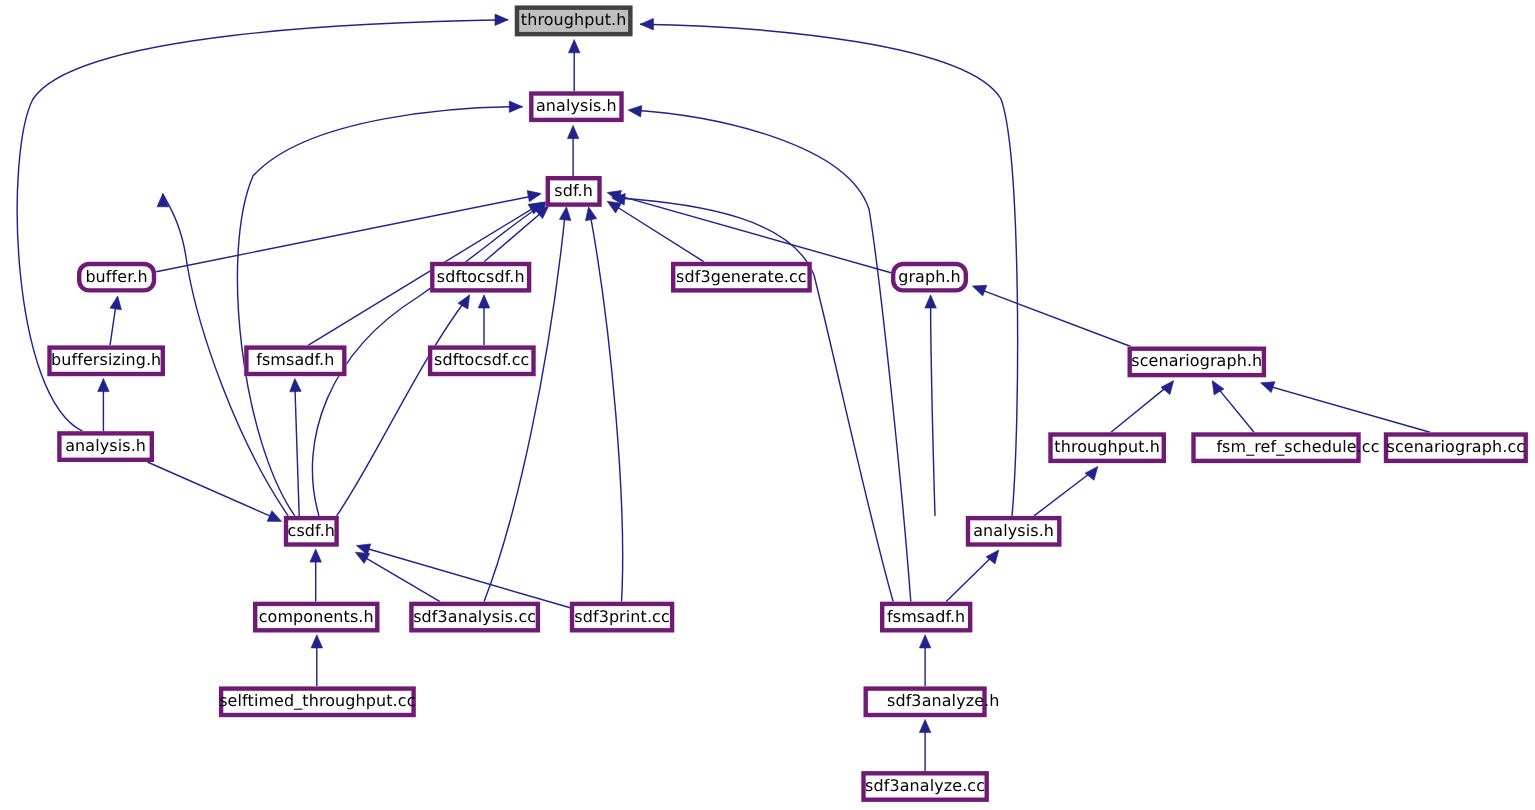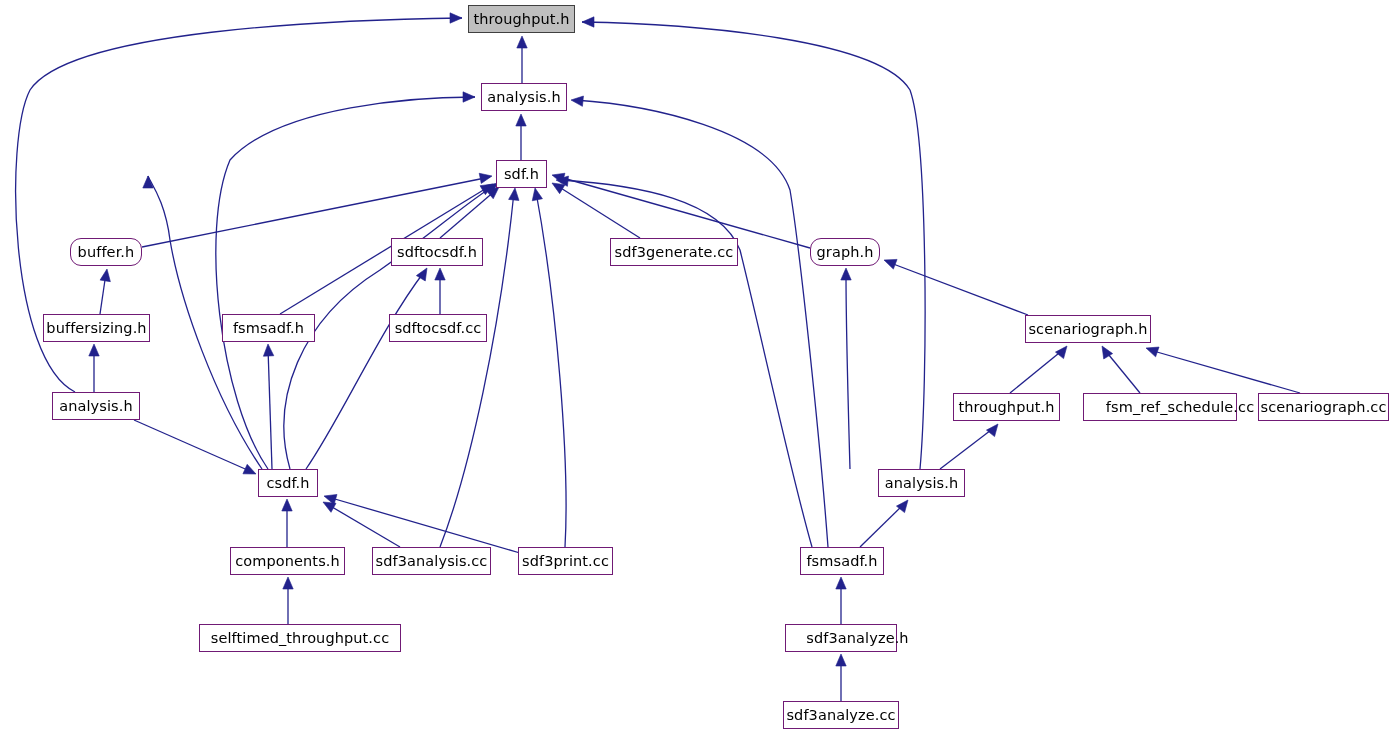--- a/index.html
+++ b/index.html
@@ -19,21 +19,21 @@
     position: absolute;
     left: 0;
     top: 0;
     width: 1395px;
     height: 736px;
     pointer-events: none;
   }
   .node {
     position: absolute;
     box-sizing: border-box;
-    border: 1px solid #701a75;
+    border: 4px solid #701a75;
     background: #ffffff;
     color: #000000;
     font-size: 14.5px;
     line-height: 1;
     display: flex;
     align-items: center;
     justify-content: center;
     white-space: nowrap;
     letter-spacing: 0.1px;
   }
@@ -162,39 +162,39 @@
       </div>
       <div class="node" style="left: 953px; top: 393px; width: 107px; height: 28px;">
         <span class="node-label">throughput.h</span>
       </div>
       <div class="node" style="left: 1083px; top: 393px; width: 154px; height: 28px; padding-left: 40px;">
         <span class="node-label">fsm_ref_schedule.cc</span>
       </div>
       <div class="node" style="left: 1258px; top: 393px; width: 131px; height: 28px;">
         <span class="node-label">scenariograph.cc</span>
       </div>
-      <div class="node" style="left: 258px; top: 469px; width: 60px; height: 28px;">
+      <div class="node" style="left: 258px; top: 469px; width: 50px; height: 28px;">
         <span class="node-label">csdf.h</span>
       </div>
       <div class="node" style="left: 878px; top: 469px; width: 87px; height: 28px;">
         <span class="node-label">analysis.h</span>
       </div>
       <div class="node" style="left: 230px; top: 547px; width: 115px; height: 28px;">
         <span class="node-label">components.h</span>
       </div>
       <div class="node" style="left: 372px; top: 547px; width: 119px; height: 28px;">
         <span class="node-label">sdf3analysis.cc</span>
       </div>
       <div class="node" style="left: 518px; top: 547px; width: 95px; height: 28px;">
         <span class="node-label">sdf3print.cc</span>
       </div>
       <div class="node" style="left: 800px; top: 547px; width: 84px; height: 28px;">
         <span class="node-label">fsmsadf.h</span>
       </div>
-      <div class="node" style="left: 199px; top: 624px; width: 202px; height: 28px; justify-content: center;">
+      <div class="node" style="left: 199px; top: 624px; width: 179px; height: 28px; justify-content: center;">
         <span class="node-label">selftimed_throughput.cc</span>
       </div>
       <div class="node" style="left: 785px; top: 624px; width: 112px; height: 28px; padding-left: 33px;">
         <span class="node-label">sdf3analyze.h</span>
       </div>
       <div class="node" style="left: 783px; top: 701px; width: 116px; height: 28px;">
         <span class="node-label">sdf3analyze.cc</span>
       </div>
     </div>
 </div>

